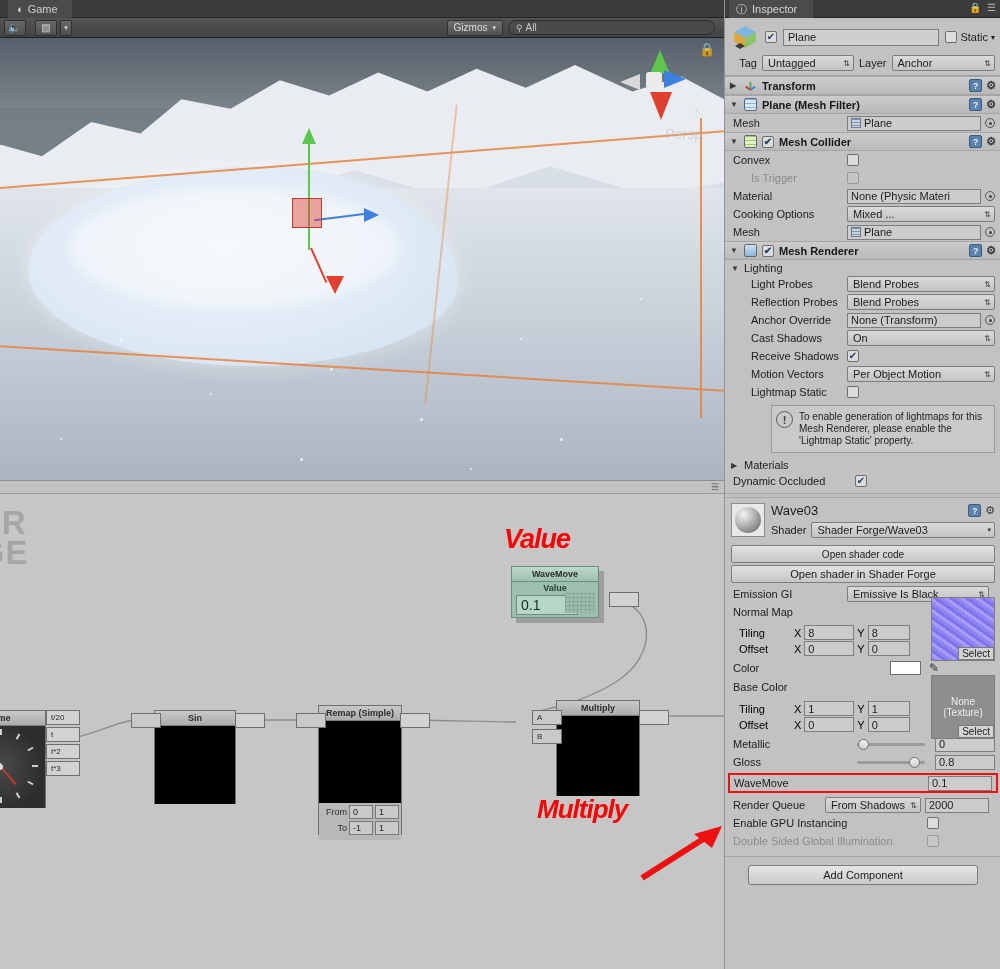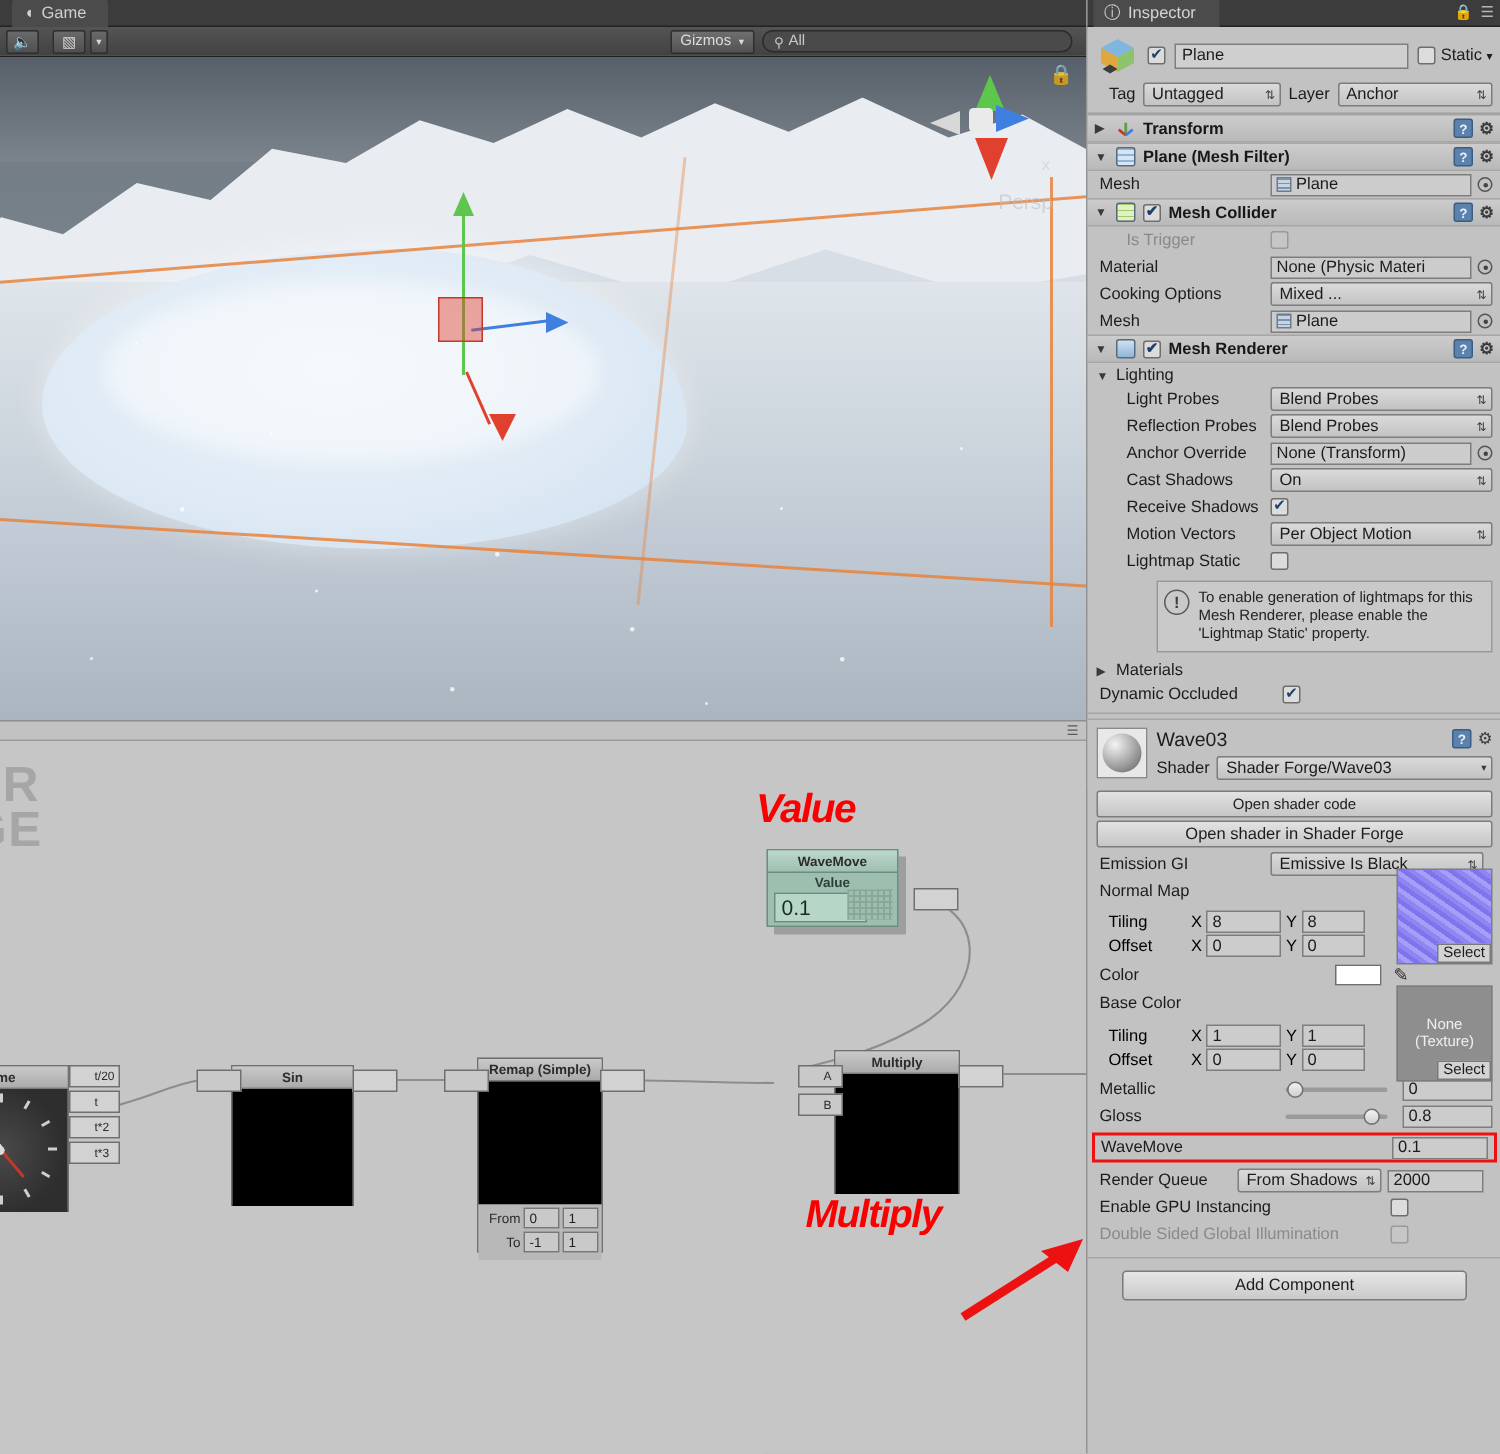--- a/index.html
+++ b/index.html
@@ -164,21 +164,21 @@
   .nd-title {
     height:15px; background: linear-gradient(#c9c9c9,#ababab);
     border-bottom:1px solid #7c7c7c;
     color:#2c2c2c; font-size:9px; font-weight:bold;
     display:flex; align-items:center; justify-content:center;
   }
   .nd-body { background:#000; }
   .port {
     position:absolute; width:30px; height:15px;
     background:#c9c9c9; border:1px solid #6f6f6f;
-    font-size:8px; color:#2b2b2b; display:flex; align-items:center; padding-left:16px;
+    font-size:8px; color:#2b2b2b; display:flex; align-items:center; padding-left:4px;
   }
   .port.out { background:#d2d2d2; }
 
   
   #node-time { left:-46px; top:710px - 494px; }
   #node-time { left:-46px; top:216px; width:92px; height:98px; }
   #clockface {
     width:100%; height:82px; background: radial-gradient(circle at 50% 50%, #4a4a4a, #2e2e2e 70%);
     position:relative; overflow:hidden;
   }
@@ -593,20 +593,24 @@
         <span class="foldout">▼</span>
         <span class="comp-ico" style="background:repeating-linear-gradient(#9fc96a 0 1px,#e2f0c4 1px 4px),repeating-linear-gradient(90deg,#9fc96a 0 1px,transparent 1px 4px)"></span>
         <span class="chk on"></span>
         <span>Mesh Collider</span>
         <span class="head-right">
           <span class="bookico"></span>
           <span class="gearico">⚙</span>
         </span>
       </div>
       <div class="prow">
+        <span class="pl">Convex</span>
+        <span class="chk"></span>
+      </div>
+      <div class="prow">
         <span class="pl ind disabled">Is Trigger</span>
         <span class="chk" style="background:#c6c6c6;border-color:#9a9a9a"></span>
       </div>
       <div class="prow">
         <span class="pl">Material</span>
         <span class="objfield">None (Physic Materi</span>
         <span class="dot"></span>
       </div>
       <div class="prow">
         <span class="pl">Cooking Options</span>

